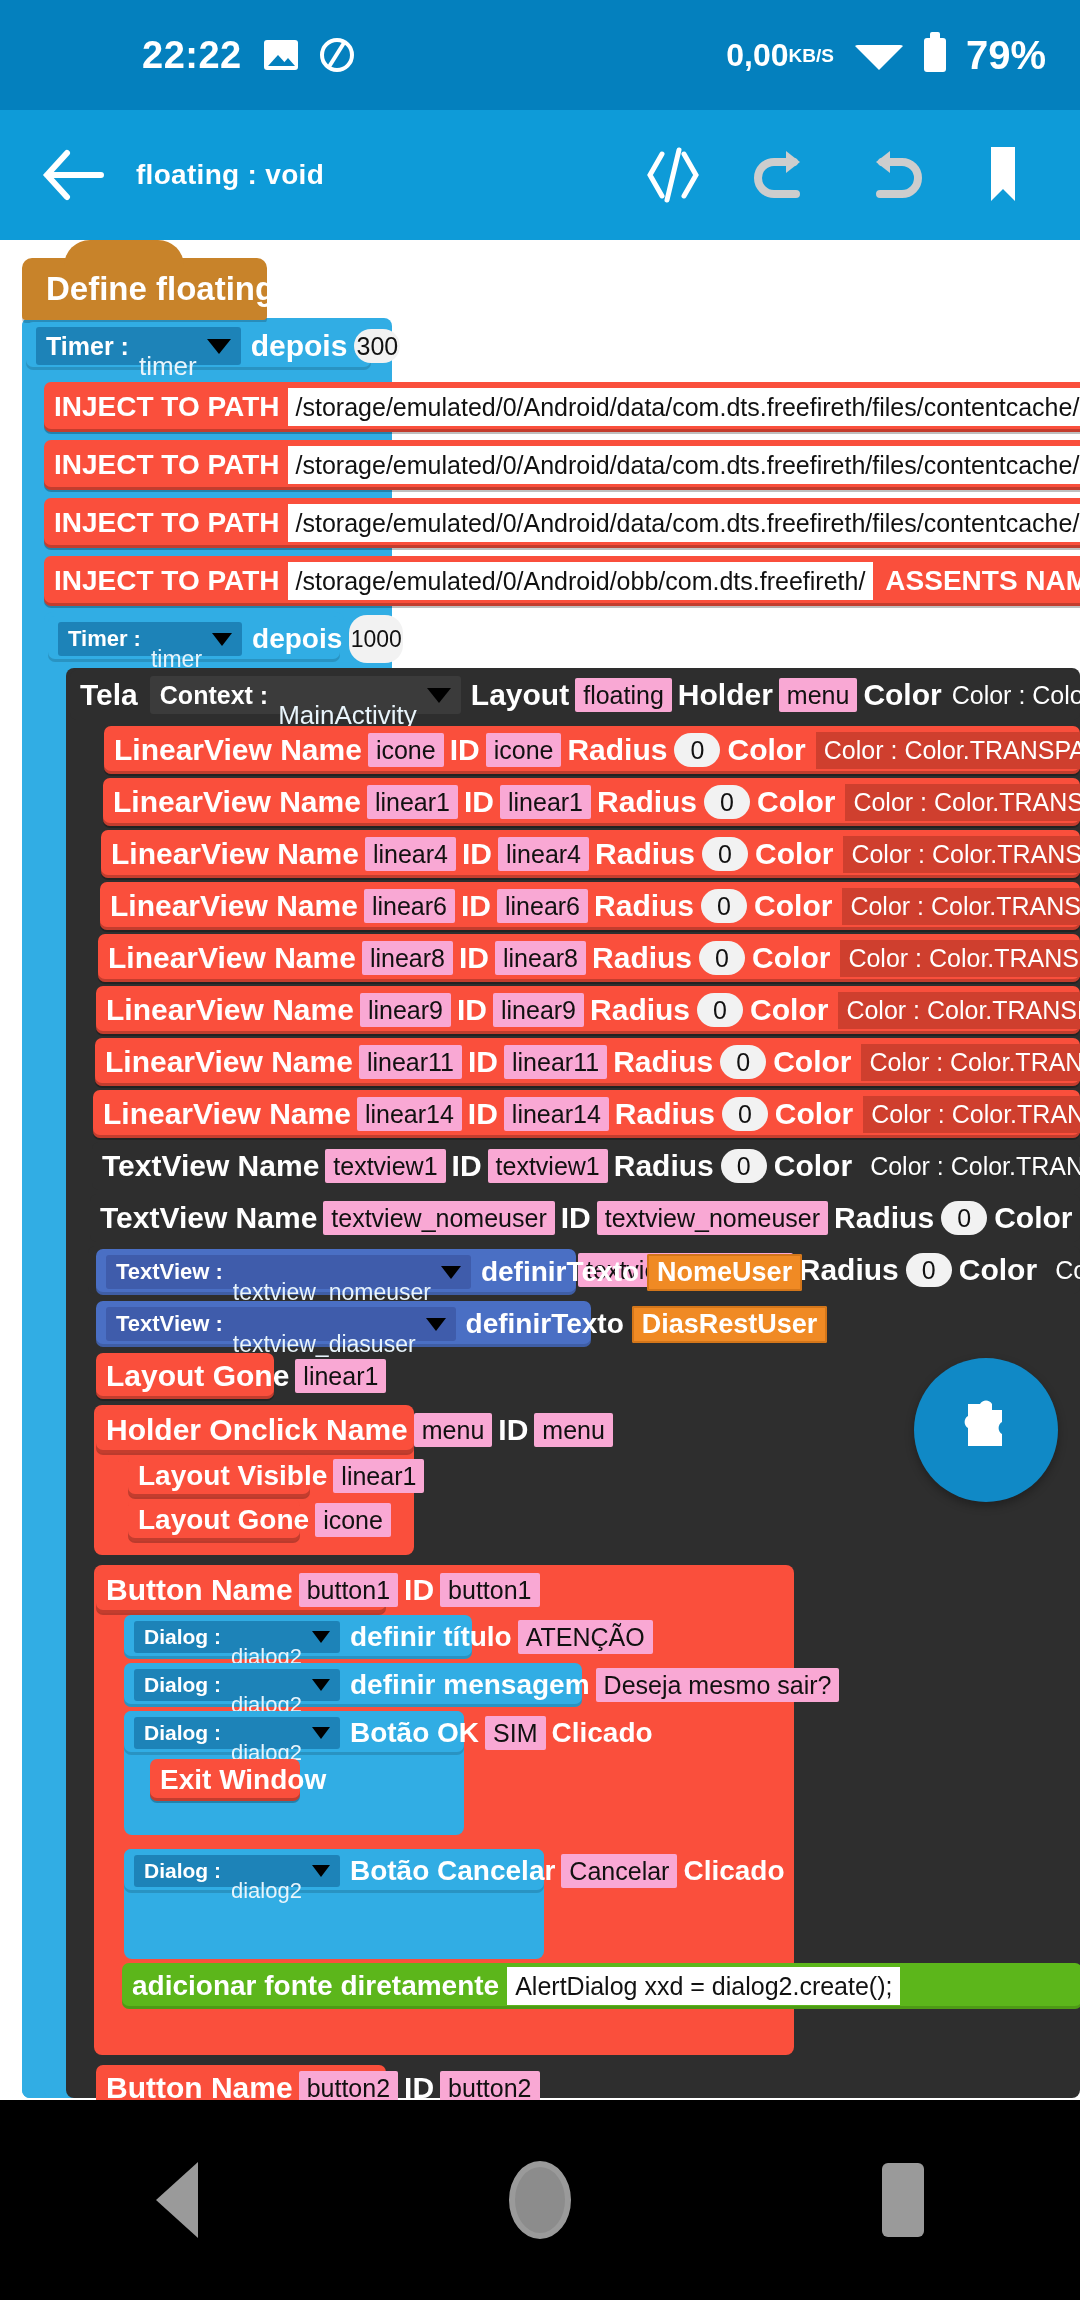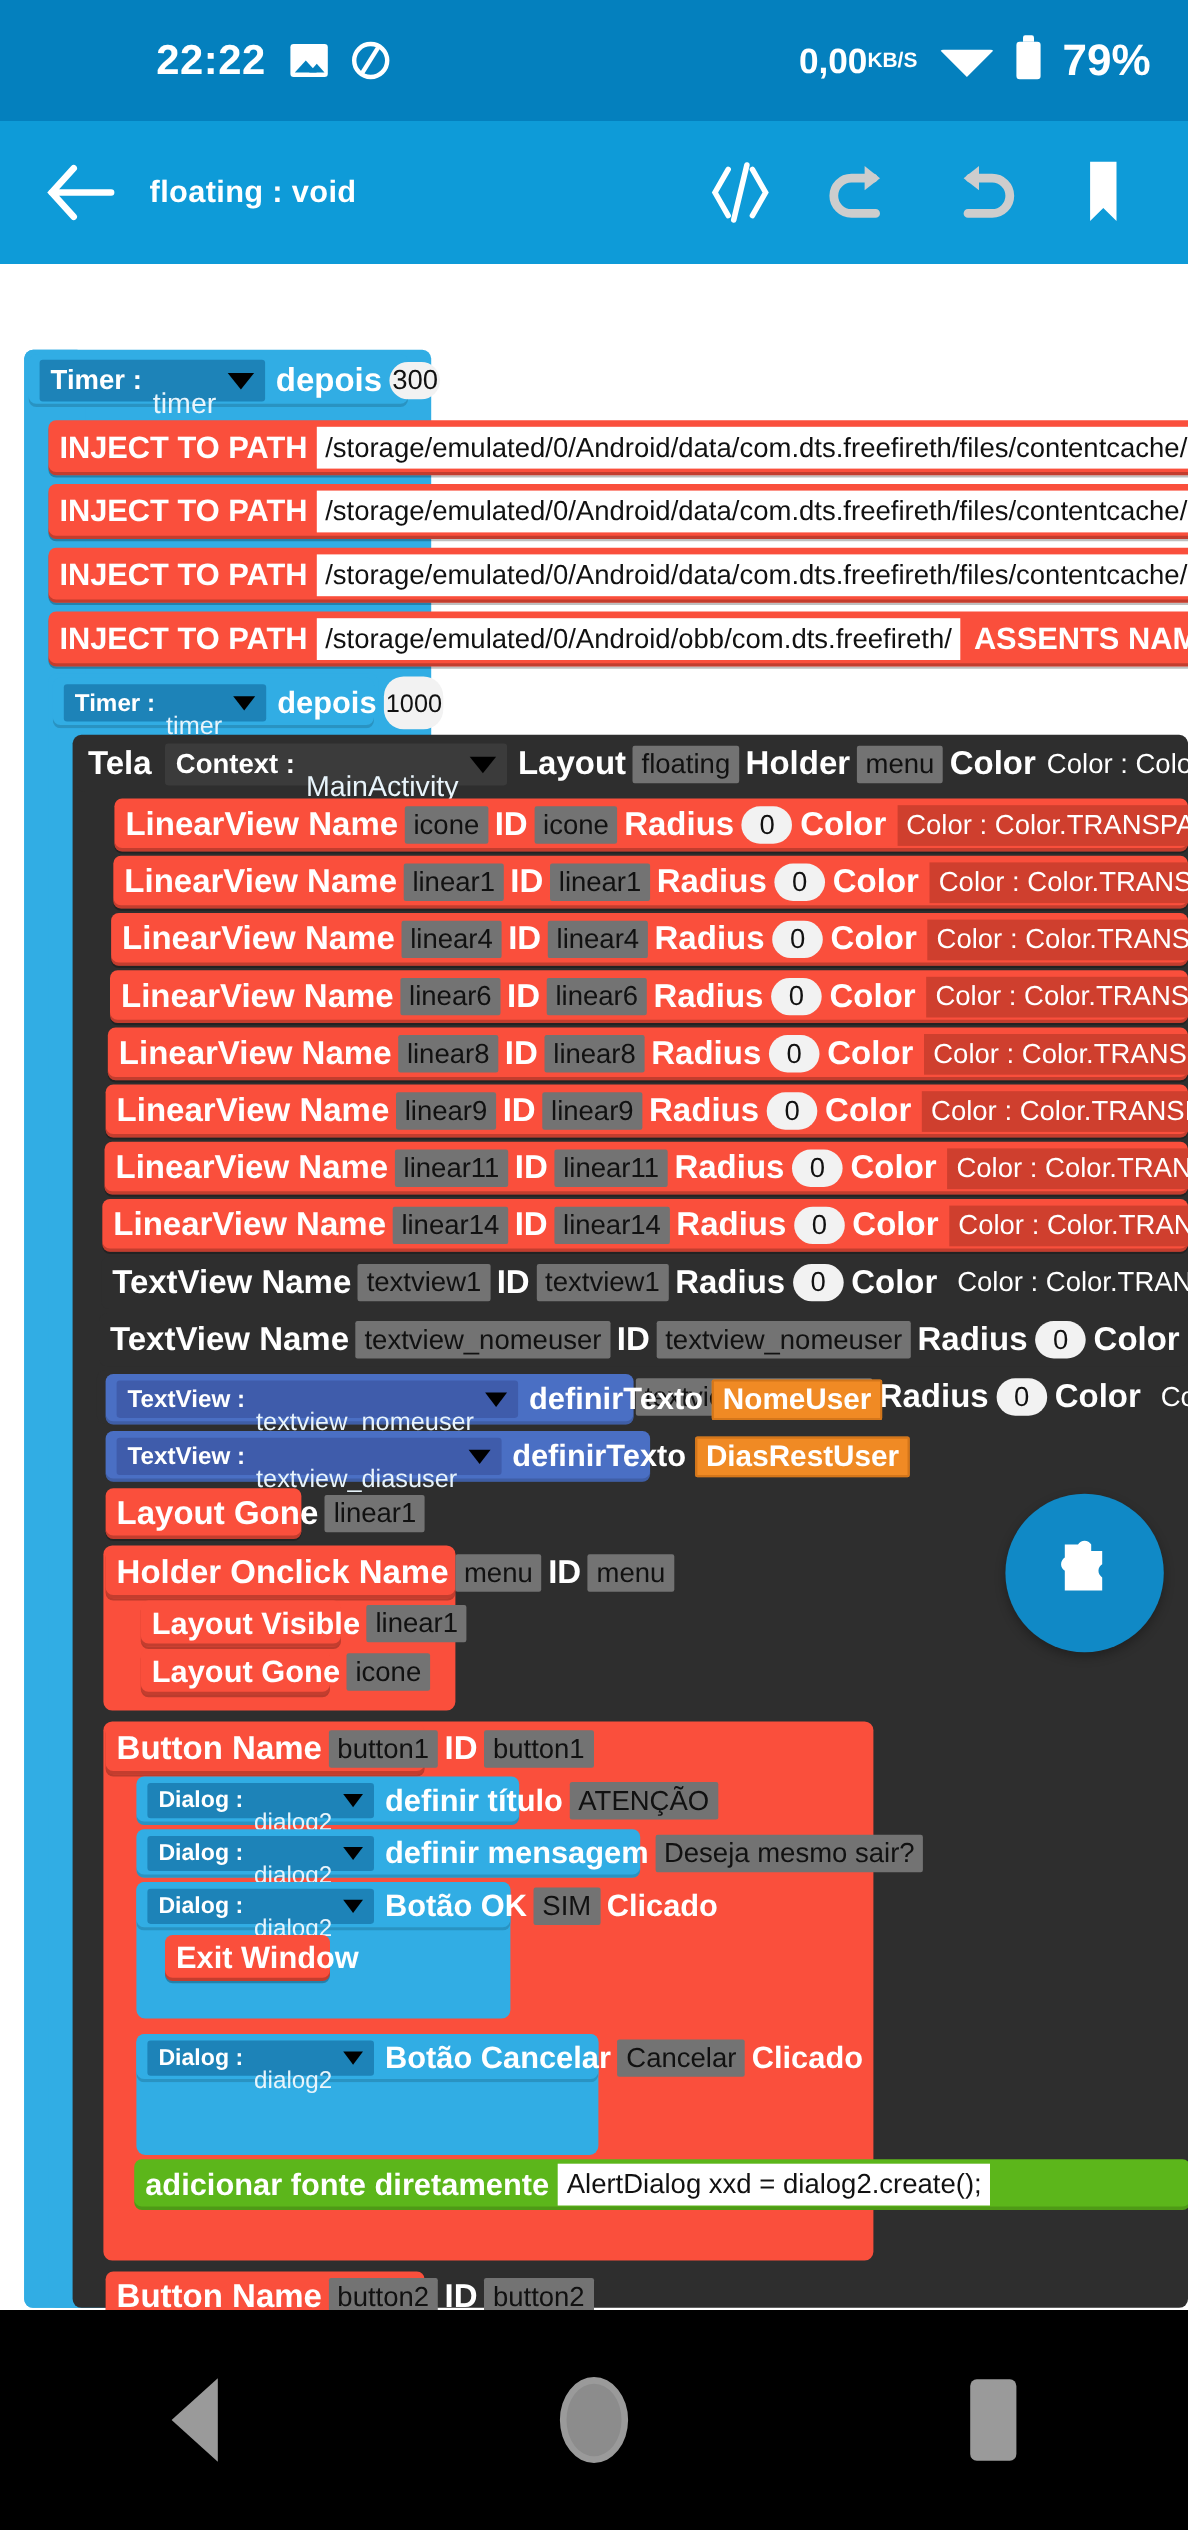--- a/index.html
+++ b/index.html
@@ -84,21 +84,21 @@
   .row.blueD{background:#4a6fc4;box-shadow:inset 0 -3px 0 rgba(0,0,0,.15);}
   .row.dark{background:#2e2e2e;}
   .row.green{background:#5cb61b;box-shadow:inset 0 -3px 0 rgba(0,0,0,.15);}
 
   .t{color:#fff;font-weight:bold;}
   .t.sm{font-size:25px;}
   .t.md{font-size:28px;}
   .t.lg{font-size:30px;}
 
   .field{
-    background:#737373;color:#111;font-weight:normal;
+    background:#f9a8d4;color:#111;font-weight:normal;
     display:inline-flex;align-items:center;justify-content:center;
     height:34px;padding:0 8px;font-size:25px;border-radius:2px;margin:0 6px;
   }
   .oval{
     background:#f2f2f2;color:#111;border-radius:18px;height:34px;
     min-width:46px;display:inline-flex;align-items:center;justify-content:center;
     font-size:25px;margin:0 7px;
   }
   .drop{
     background:#1d83b8;display:inline-flex;align-items:center;height:38px;
@@ -183,20 +183,23 @@
         </svg>
     </div>
   </div>
 </div>
 
 <div class="canvas">
 
   <div class="cwrap" style="left:22px;top:78px;width:370px;height:1780px;"></div>
   <div class="cwrap" style="left:22px;top:78px;width:56px;height:1780px;"></div>
 
+  <div class="blk hat">
+    <span class="lbl">Define floating</span>
+  </div>
 
   <div class="row blue" style="left:26px;top:82px;width:345px;height:48px;">
     <span class="drop">
       <span class="dn">Timer :</span>
       <span class="dv">timer</span>
       <span class="caret"></span>
     </span>
     <span class="t lg">depois</span>
     <span class="oval">300</span>
     <span class="t lg">ms</span>

